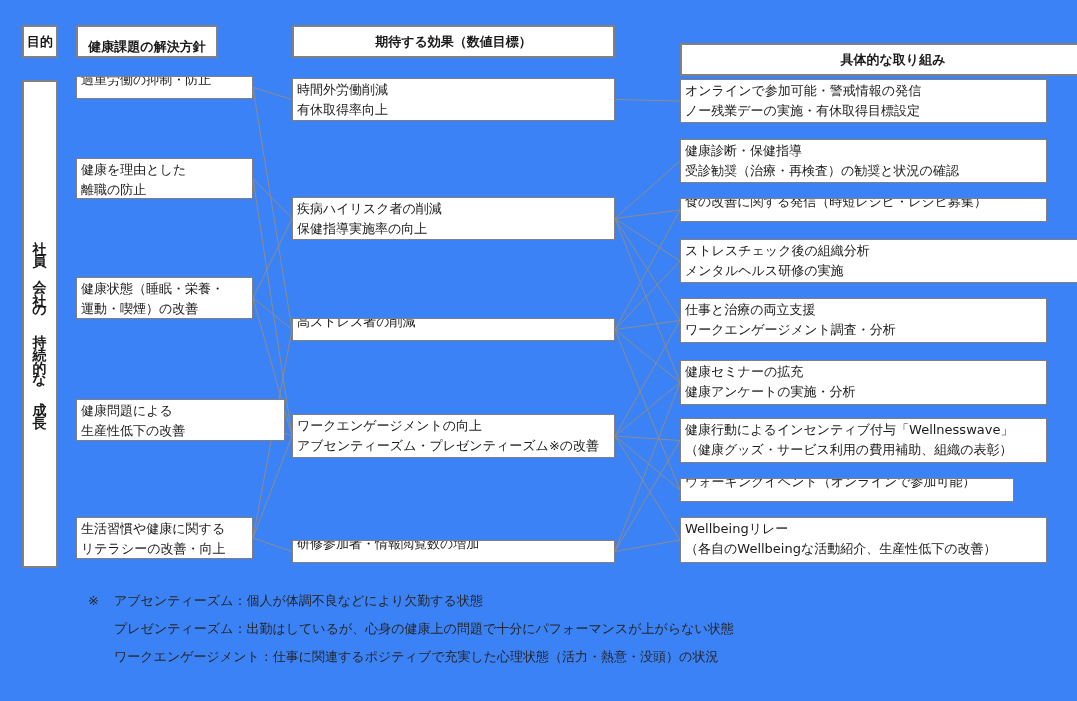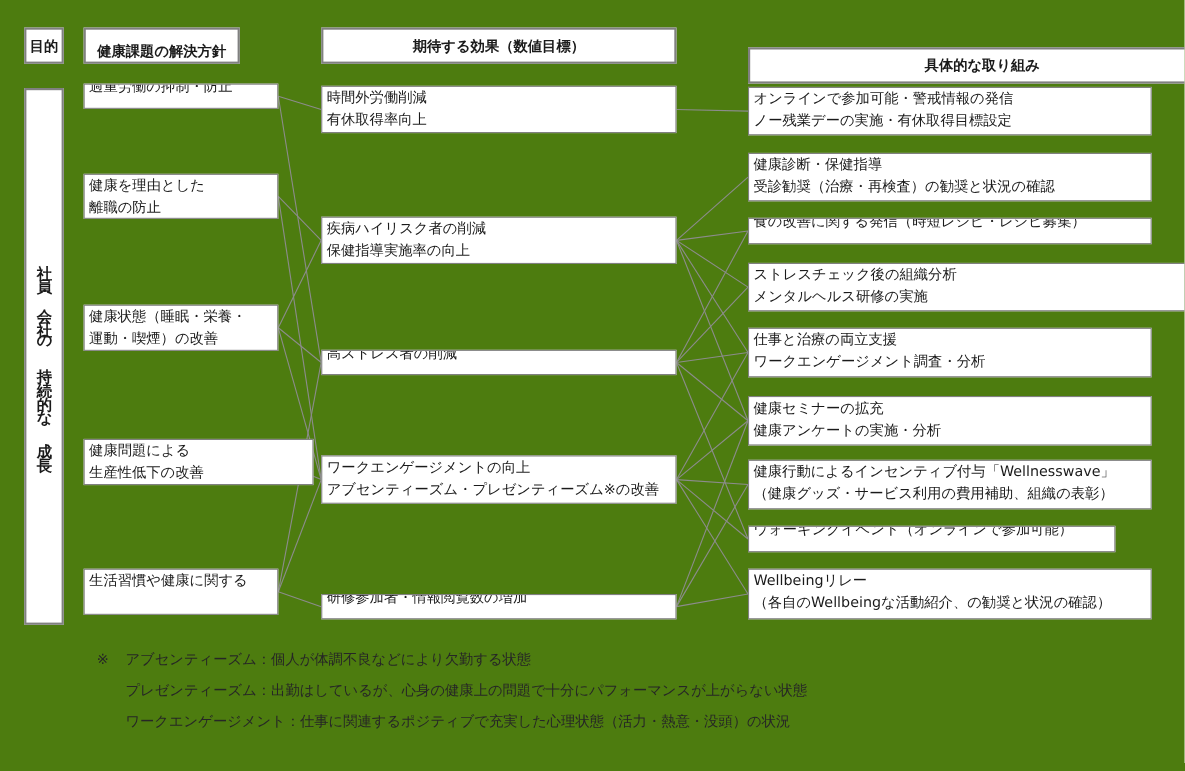--- a/index.html
+++ b/index.html
@@ -1,17 +1,17 @@
 <!DOCTYPE html>
 <html><head>
 <meta charset="utf-8">
 <style>
   html,body{margin:0;padding:0;background:#ffffff;}
   #stage{
-    position:relative;width:1077px;height:701px;background:#4d7c0f;
+    position:relative;width:1077px;height:701px;background:#3b82f6;
     font-family:"DejaVu Sans","Liberation Sans",sans-serif;
     color:#262626;overflow:hidden;
   }
   #wires{position:absolute;left:0;top:0;width:1077px;height:701px;}
   .hdr{
     position:absolute;box-sizing:border-box;border:2px solid #808080;background:#ffffff;
     display:flex;align-items:center;justify-content:center;
     font-size:13px;font-weight:bold;color:#1a1a1a;
   }
   .node{
@@ -102,20 +102,21 @@
   <div class="node" style="left:76px;top:277px;width:177px;height:42px;">
     <span>健康状態（睡眠・栄養・</span>
     <span>運動・喫煙）の改善</span>
   </div>
   <div class="node" style="left:76px;top:399px;width:209px;height:42px;">
     <span>健康問題による</span>
     <span>生産性低下の改善</span>
   </div>
   <div class="node" style="left:76px;top:517px;width:177px;height:42px;">
     <span>生活習慣や健康に関する</span>
+    <span>リテラシーの改善・向上</span>
   </div>
 
   <div class="node" style="left:292px;top:78px;width:323px;height:43px;">
     <span>時間外労働削減</span>
     <span>有休取得率向上</span>
   </div>
   <div class="node" style="left:292px;top:197px;width:323px;height:43px;">
     <span>疾病ハイリスク者の削減</span>
     <span>保健指導実施率の向上</span>
   </div>
@@ -155,21 +156,21 @@
   </div>
   <div class="node" style="left:680px;top:418px;width:367px;height:45px;">
     <span>健康行動によるインセンティブ付与「Wellnesswave」</span>
     <span>（健康グッズ・サービス利用の費用補助、組織の表彰）</span>
   </div>
   <div class="node single" style="left:680px;top:478px;width:334px;height:24px;">
     <span>ウォーキングイベント（オンラインで参加可能）</span>
   </div>
   <div class="node" style="left:680px;top:517px;width:367px;height:46px;">
     <span>Wellbeingリレー</span>
-    <span>（各自のWellbeingな活動紹介、の勧奨と状況の確認）</span>
+    <span>（各自のWellbeingな活動紹介、生産性低下の改善）</span>
   </div>
 
   <div class="footnotes">
     <span class="fn-marker">※</span>
     <span class="fn-text">アブセンティーズム：個人が体調不良などにより欠勤する状態</span>
     <span class="fn-marker"></span>
     <span class="fn-text">プレゼンティーズム：出勤はしているが、心身の健康上の問題で十分にパフォーマンスが上がらない状態</span>
     <span class="fn-marker"></span>
     <span class="fn-text">ワークエンゲージメント：仕事に関連するポジティブで充実した心理状態（活力・熱意・没頭）の状況</span>
   </div>

